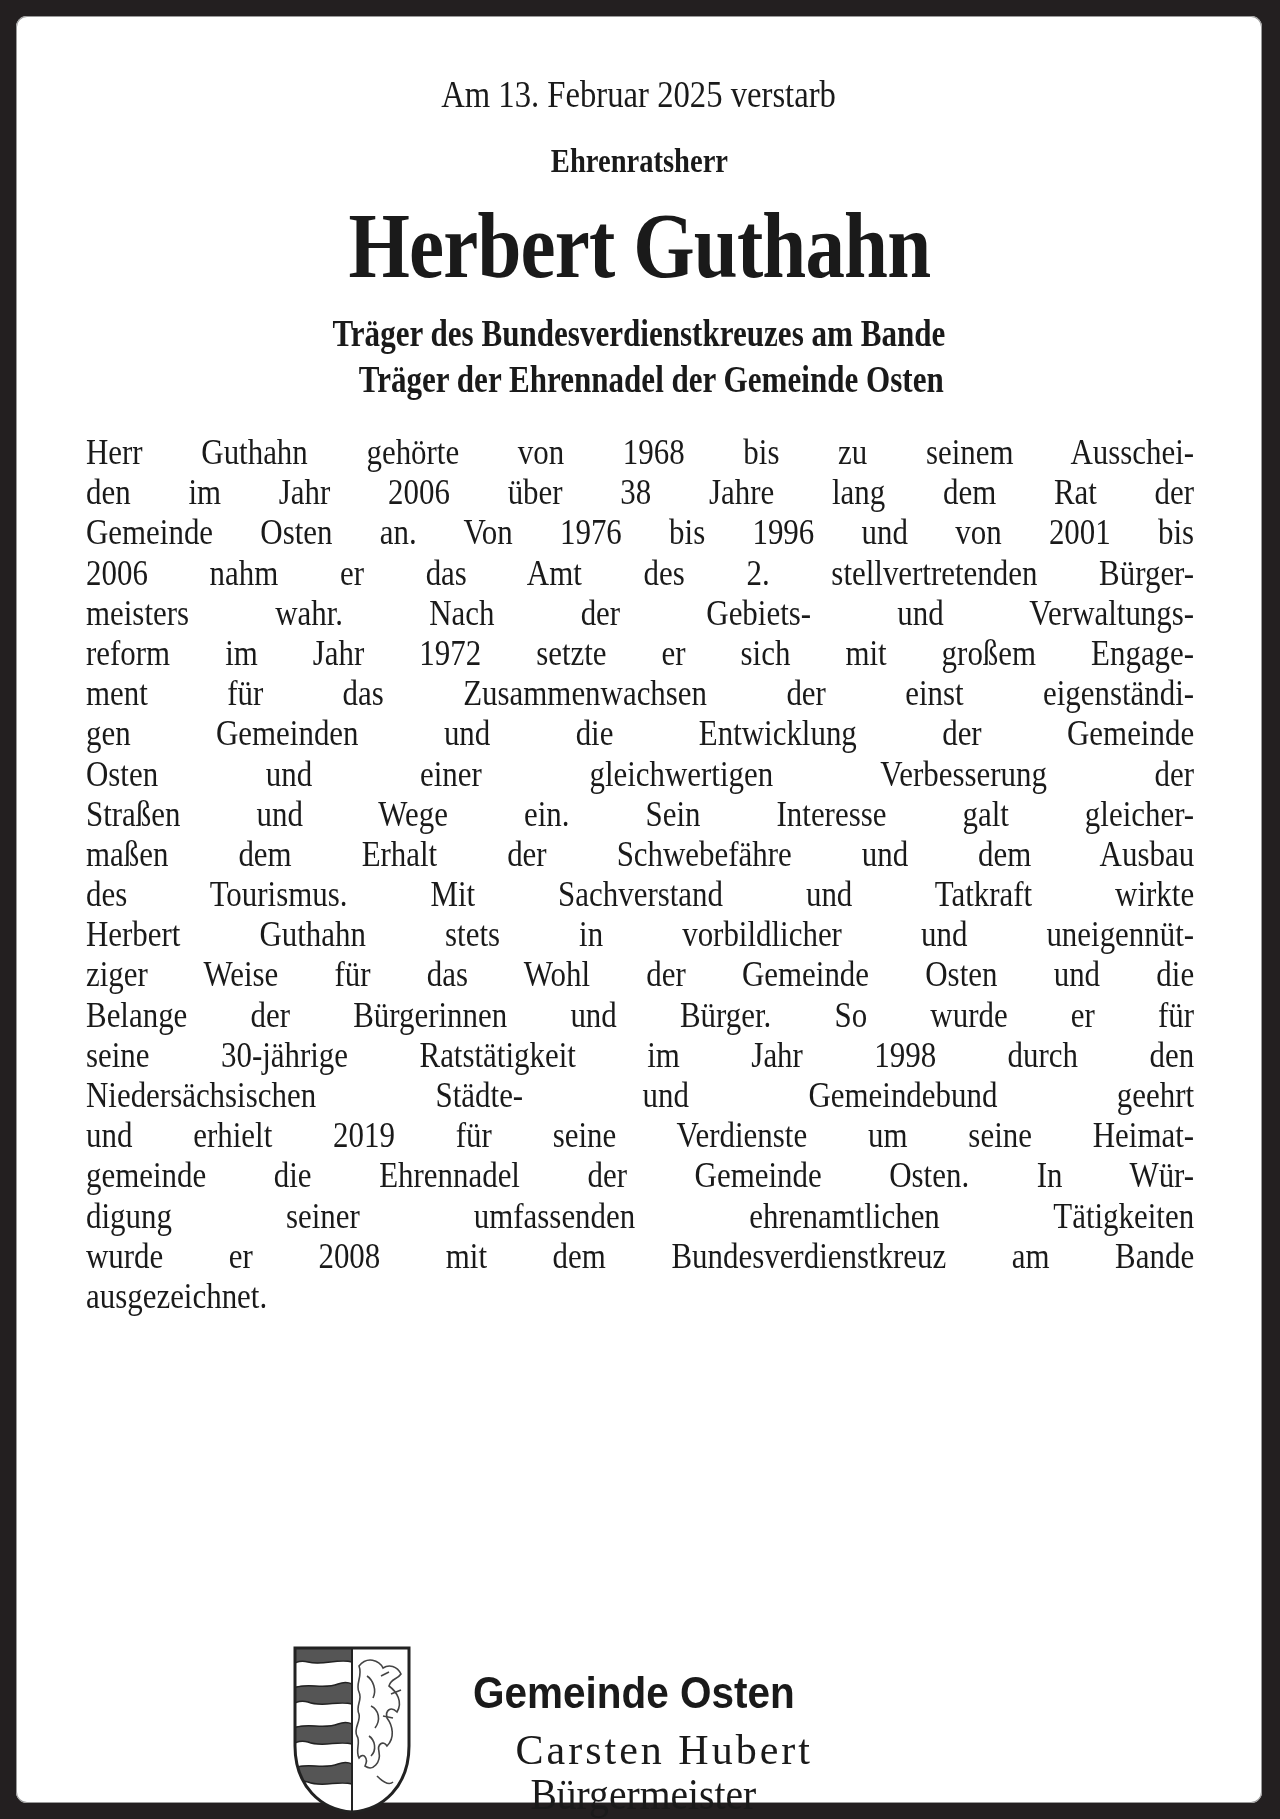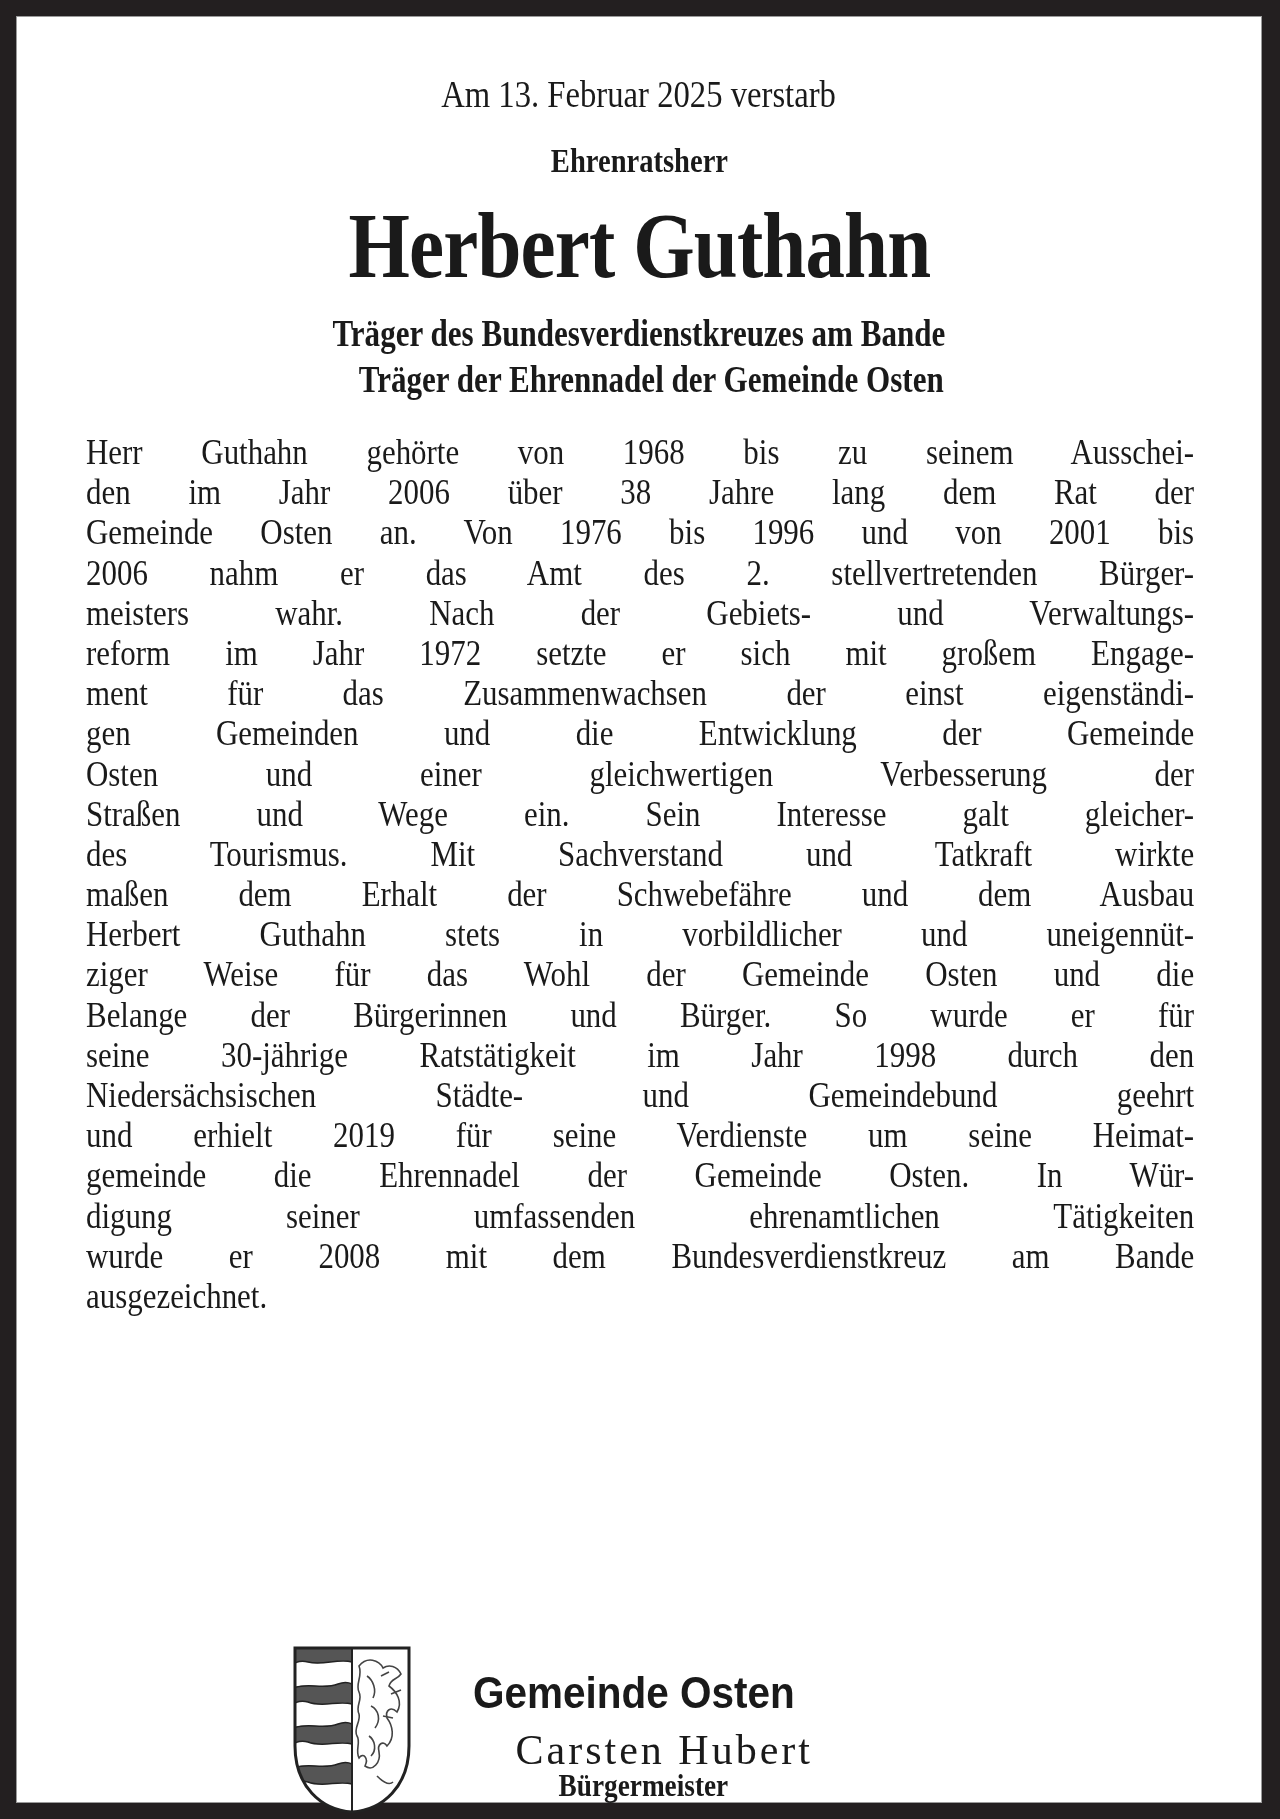--- a/index.html
+++ b/index.html
@@ -10,20 +10,21 @@
     overflow: hidden;
     font-family: "Liberation Serif", "DejaVu Serif", serif;
     color: #1a1a1a;
   }
   .card {
     position: absolute;
     left: 16px; top: 16px;
     width: 1246px; height: 1787px;
     background: #ffffff;
     box-shadow: inset 0 0 0 1px #9a9a9a;
+    border-radius: 11px;
   }
   .center-line {
     position: absolute;
     left: 0; width: 100%;
     text-align: center;
     white-space: nowrap;
   }
   .squeeze {
     display: inline-block;
     transform-origin: center top;
@@ -93,22 +94,22 @@
     top: 90px;
     font-size: 42px;
     letter-spacing: 3px;
     white-space: nowrap;
   }
   .signer-title {
     position: absolute;
     left: 420px; width: 340px;
     text-align: center;
     top: 132px;
-    font-size: 31px;
-    font-weight: bold;
+    font-size: 45px;
+    font-weight: normal;
     white-space: nowrap;
   }
   .signer-title .squeeze { transform: scaleX(0.88); transform-origin: center top; }
 </style>
 </head>
 <body>
 
 <div class="card">
 
   <div class="center-line intro">
@@ -156,24 +157,24 @@
       <div class="line">
           <span class="line-inner">gen Gemeinden und die Entwicklung der Gemeinde</span>
         </div>
       <div class="line">
           <span class="line-inner">Osten und einer gleichwertigen Verbesserung der</span>
         </div>
       <div class="line">
           <span class="line-inner">Straßen und Wege ein. Sein Interesse galt gleicher-</span>
         </div>
       <div class="line">
+          <span class="line-inner">maßen dem Erhalt der Schwebefähre und dem Ausbau</span>
+        </div>
+      <div class="line">
           <span class="line-inner">des Tourismus. Mit Sachverstand und Tatkraft wirkte</span>
-        </div>
-      <div class="line">
-          <span class="line-inner">maßen dem Erhalt der Schwebefähre und dem Ausbau</span>
         </div>
       <div class="line">
           <span class="line-inner">Herbert Guthahn stets in vorbildlicher und uneigennüt-</span>
         </div>
       <div class="line">
           <span class="line-inner">ziger Weise für das Wohl der Gemeinde Osten und die</span>
         </div>
       <div class="line">
           <span class="line-inner">Belange der Bürgerinnen und Bürger. So wurde er für</span>
         </div>

